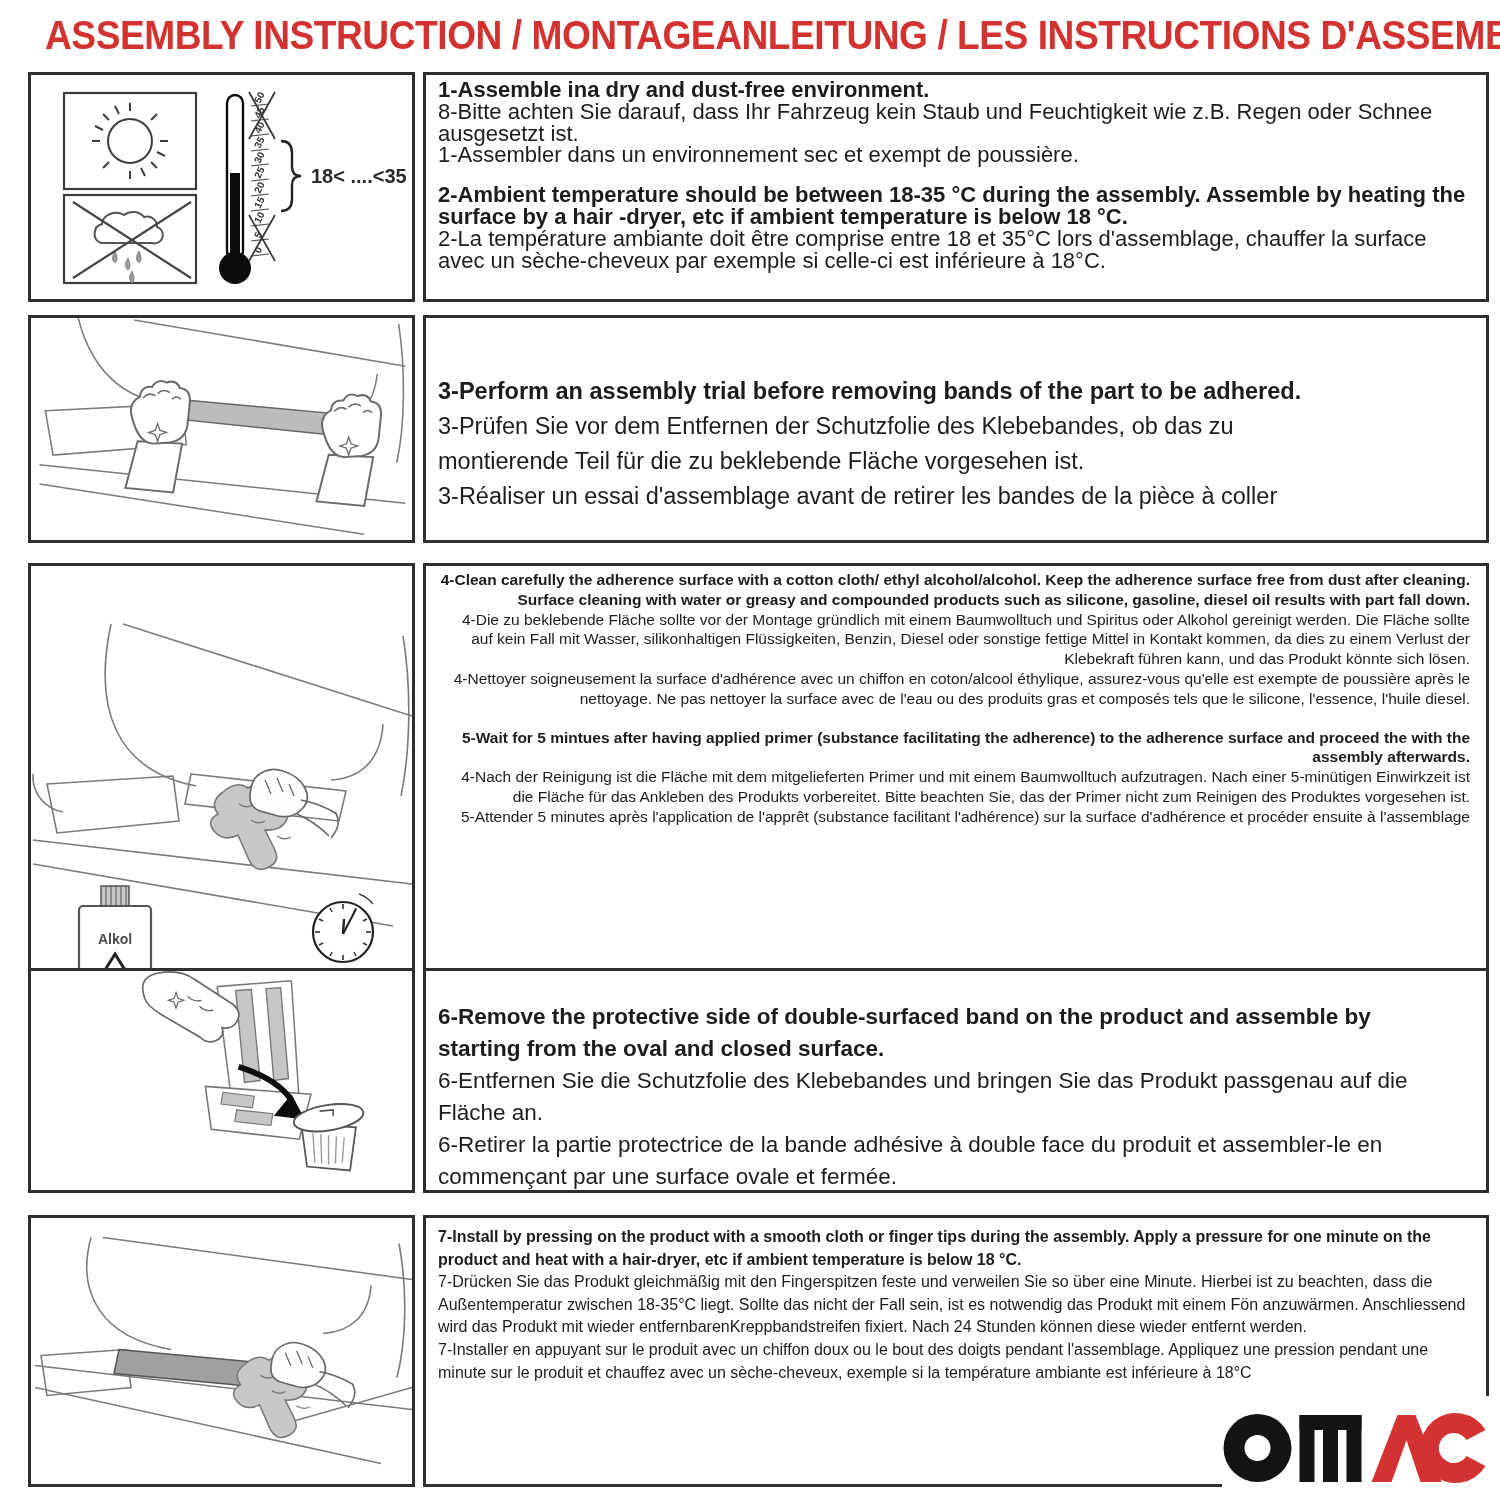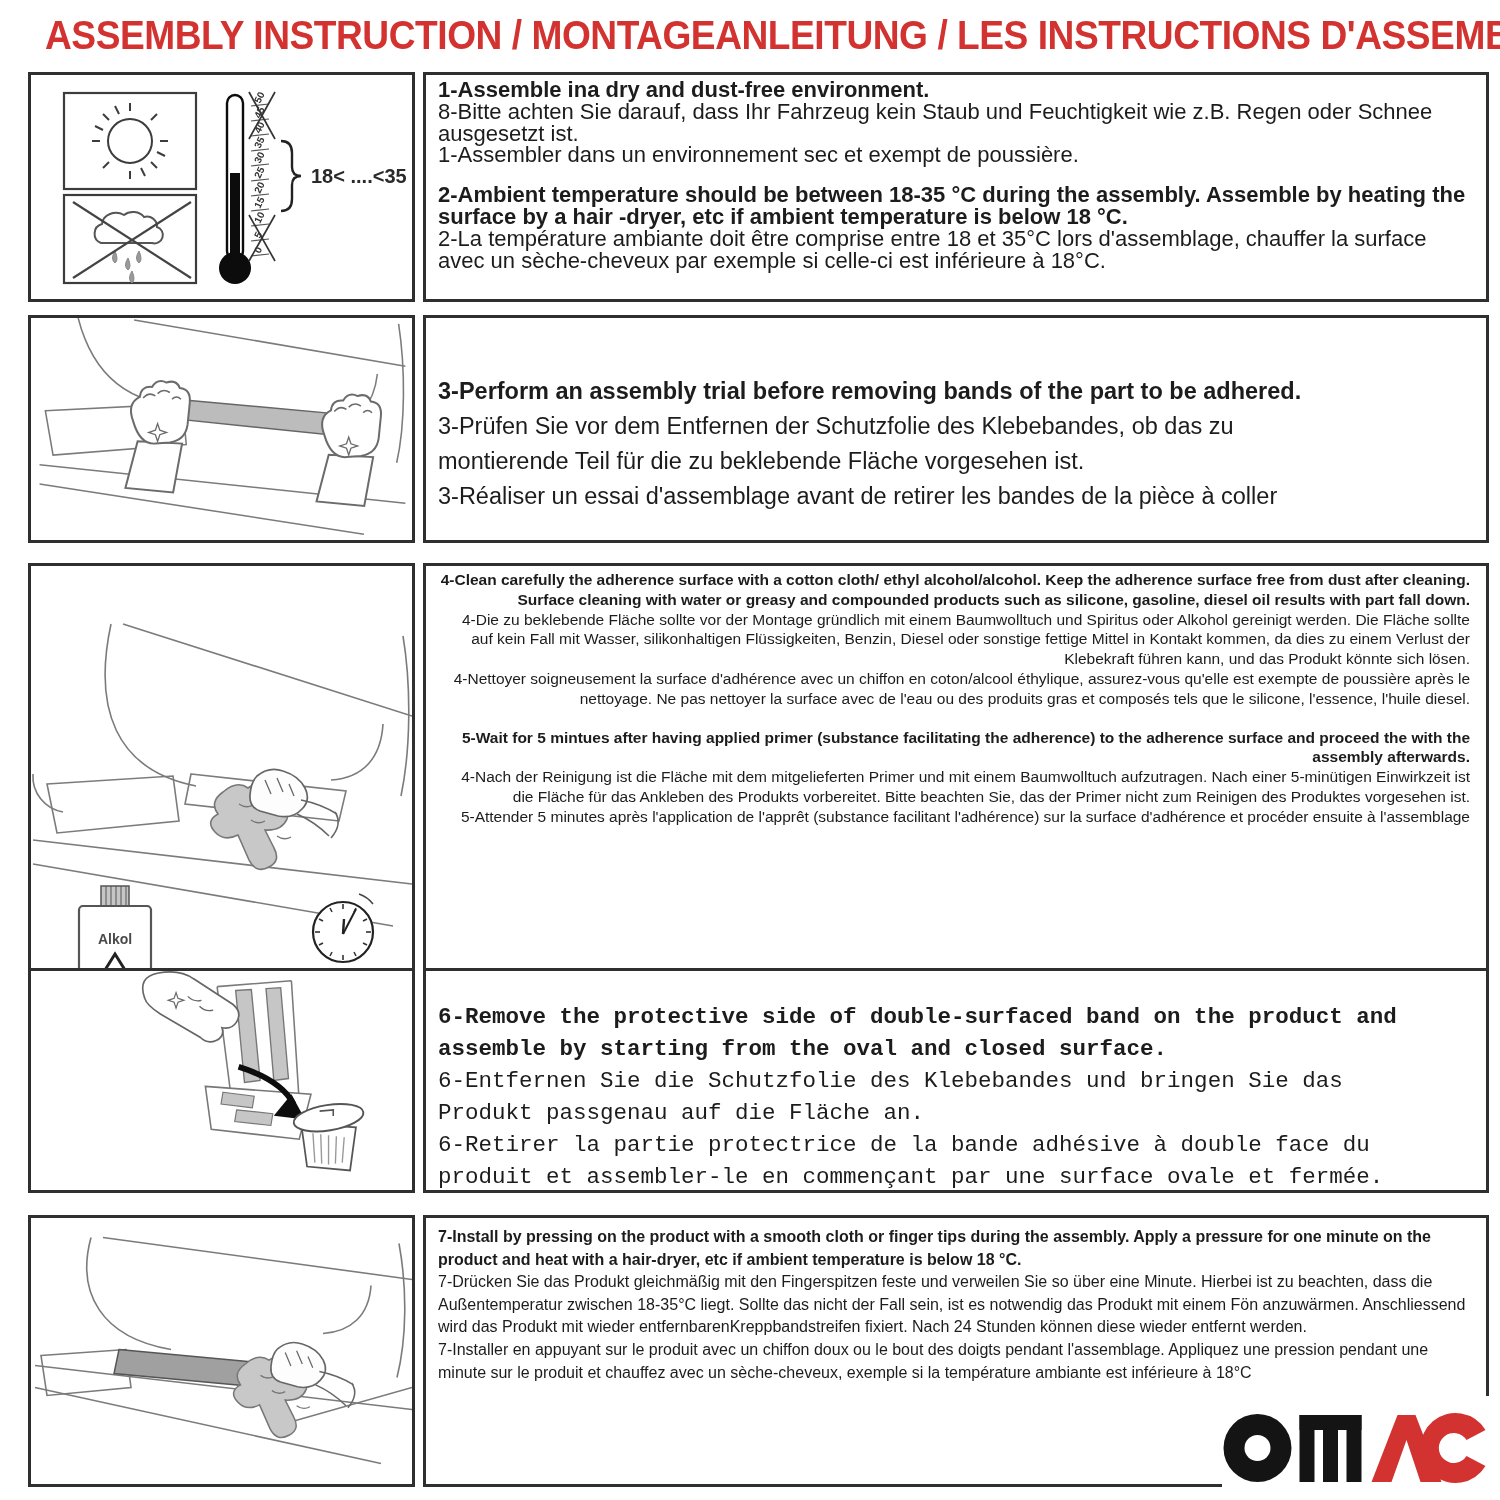--- a/index.html
+++ b/index.html
@@ -18,21 +18,21 @@
   #ill3,#txt3{top:563px;height:506px;text-align:right;}
   #ill4,#txt4{top:968px;height:225px;}
   #ill5,#txt5{top:1215px;height:272px;}
   #txt1 p{font-size:22px;line-height:21.8px;}
   .sp1{height:18px;}
   #txt2{padding-top:56px;}
   #txt2 p{font-size:23.5px;line-height:35px;max-width:980px;}
   #txt3 p{font-size:15.5px;line-height:19.8px;}
   .sp3{height:19px;}
   #txt4{padding-top:30px;}
-  #txt4 p{font-size:22.5px;line-height:32px;max-width:990px;font-family:Liberation Mono, monospace;}
+  #txt4 p{font-size:22.5px;line-height:32px;max-width:990px;}
   #txt5{padding-top:8px;}
   #txt5 p{font-size:16px;line-height:22.6px;}
   .ill svg{display:block;width:100%;height:100%;}
   svg{font-family:inherit;}
   .ln{fill:none;stroke:var(--line);stroke-width:1.6px;}
   .dk{fill:none;stroke:#3c3c3c;stroke-width:2.2px;}
   .accent-fill{fill:var(--accent);}
   .logo{position:absolute;left:1222px;top:1396px;width:268px;height:100px;background:#fff;z-index:5;}
 </style>
 </head>

